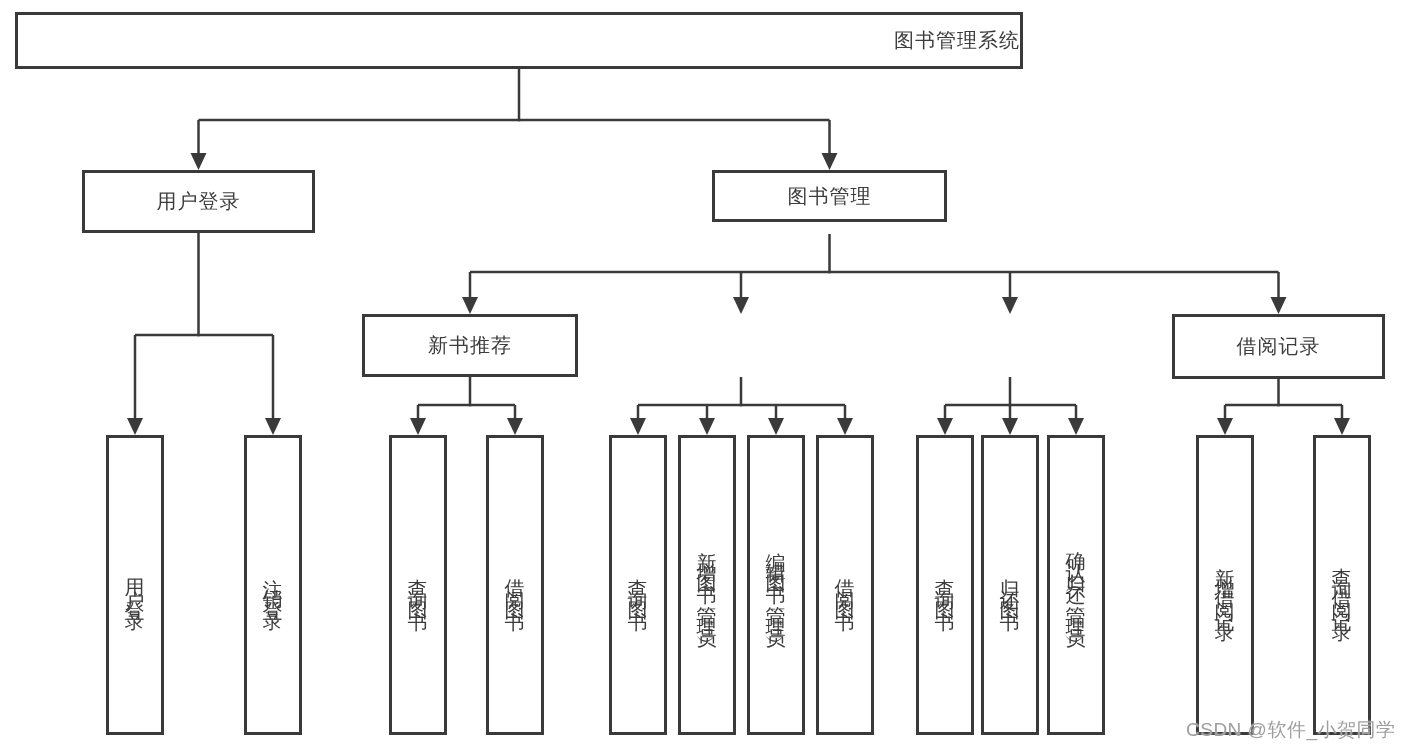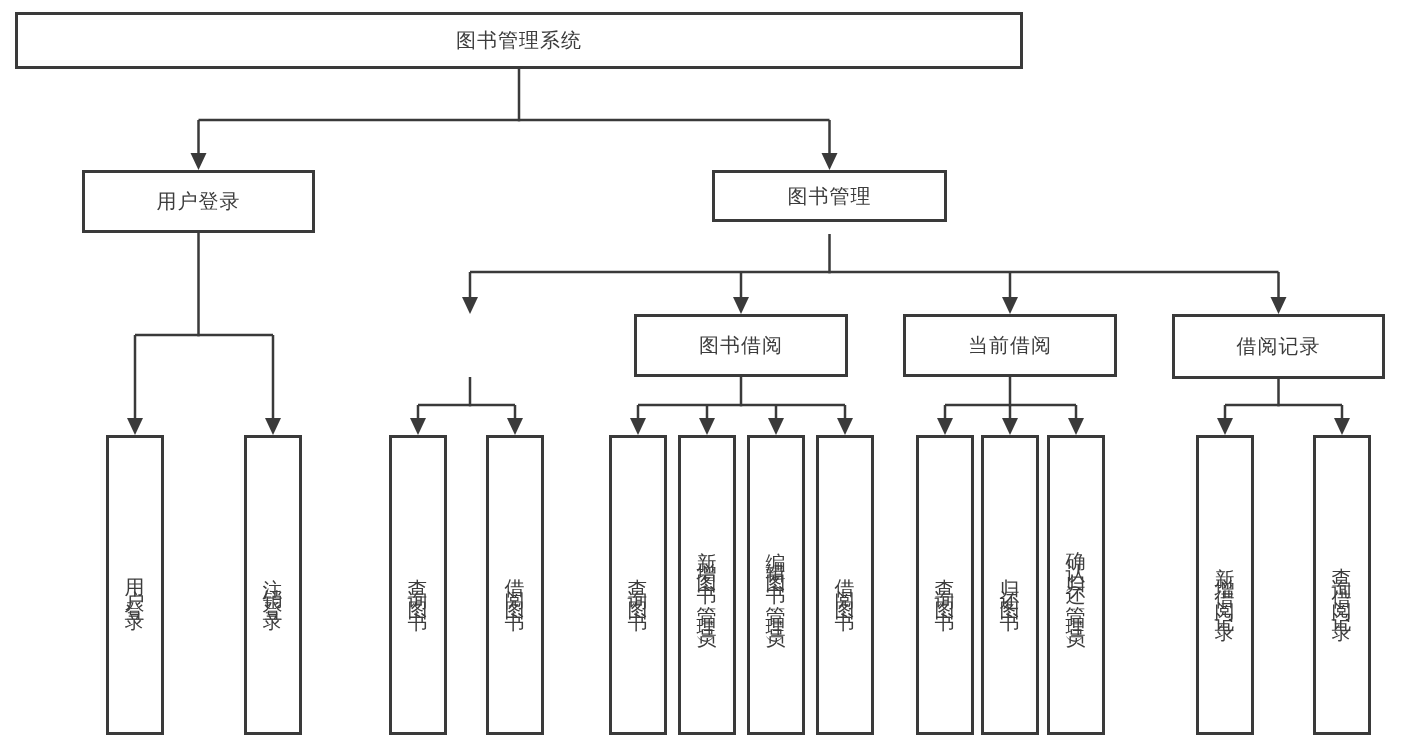--- a/index.html
+++ b/index.html
@@ -32,21 +32,21 @@
     letter-spacing:1px;
   }
   .v-node{
     writing-mode:vertical-rl;
     text-orientation:mixed;
     letter-spacing:11px;
     font-size:20px;
     line-height:1;
   }
   
-  #root-box        {left:15px;  top:12px;  width:1008px; height:57px;}
+  #root-box        {left:15px;  top:12px;  width:1008px; height:57px;justify-content:flex-end;}
   #user-login      {left:82px;  top:170px; width:233px;  height:63px;}
   #book-mgmt       {left:712px; top:170px; width:235px;  height:52px;}
   #new-book-rec    {left:362px; top:314px; width:216px;  height:63px;}
   #book-borrow     {left:634px; top:314px; width:214px;  height:63px;}
   #current-borrow  {left:903px; top:314px; width:214px;  height:63px;}
   #borrow-records  {left:1172px;top:314px; width:213px;  height:65px;}
   .leaf{top:435px;width:58px;height:300px;}
   #lf-login  {left:106px;}
   #lf-logout {left:244px;}
   #lf-nb1{left:389px;} #lf-nb2{left:486px;}
@@ -126,25 +126,22 @@
     <span>图书管理系统</span>
   </div>
 
   <div class="node" id="user-login">
     <span>用户登录</span>
   </div>
   <div class="node" id="book-mgmt">
     <span>图书管理</span>
   </div>
 
-  <div class="node" id="book-borrow">
-    <span>图书借阅</span>
-  </div>
-  <div class="node" id="current-borrow">
-    <span>当前借阅</span>
+  <div class="node" id="new-book-rec">
+    <span>新书推荐</span>
   </div>
   <div class="node" id="borrow-records">
     <span>借阅记录</span>
   </div>
 
   <div class="node v-node leaf" id="lf-login">用户登录</div>
   <div class="node v-node leaf" id="lf-logout">注销登录</div>
 
   <div class="node v-node leaf" id="lf-nb1">查询图书</div>
   <div class="node v-node leaf" id="lf-nb2">借阅图书</div>
@@ -154,13 +151,14 @@
   <div class="node v-node leaf" id="lf-bb3">编辑图书（管理员）</div>
   <div class="node v-node leaf" id="lf-bb4">借阅图书</div>
 
   <div class="node v-node leaf" id="lf-cb1">查询图书</div>
   <div class="node v-node leaf" id="lf-cb2">归还图书</div>
   <div class="node v-node leaf" id="lf-cb3">确认归还（管理员）</div>
 
   <div class="node v-node leaf" id="lf-br1">新增借阅记录</div>
   <div class="node v-node leaf" id="lf-br2">查询借阅记录</div>
 
+  <div class="watermark">CSDN @软件_小贺同学</div>
 </div>
 
 </body></html>

